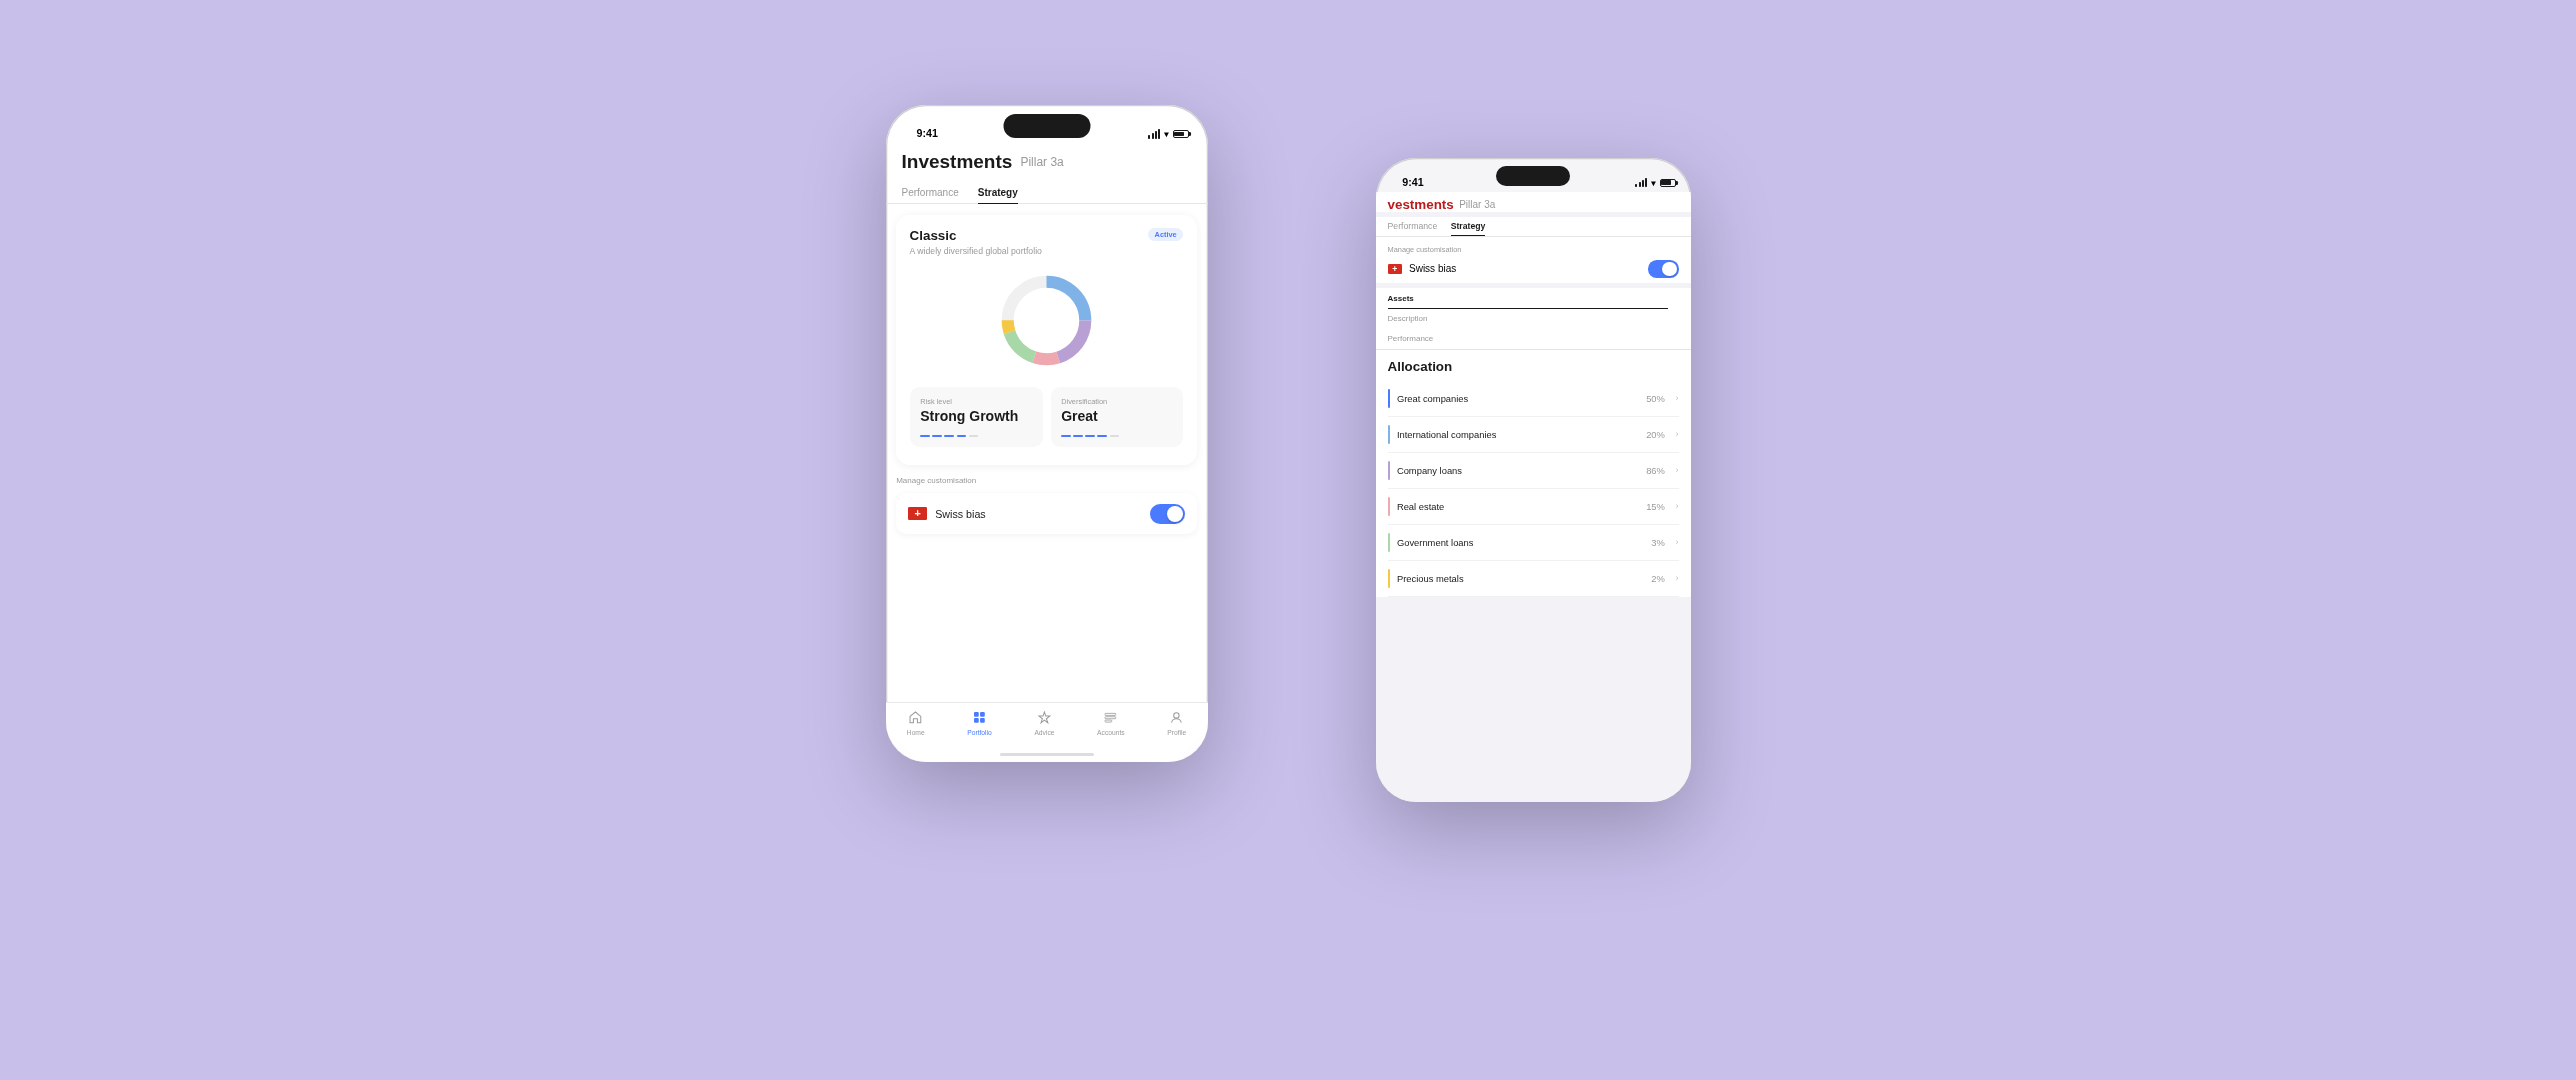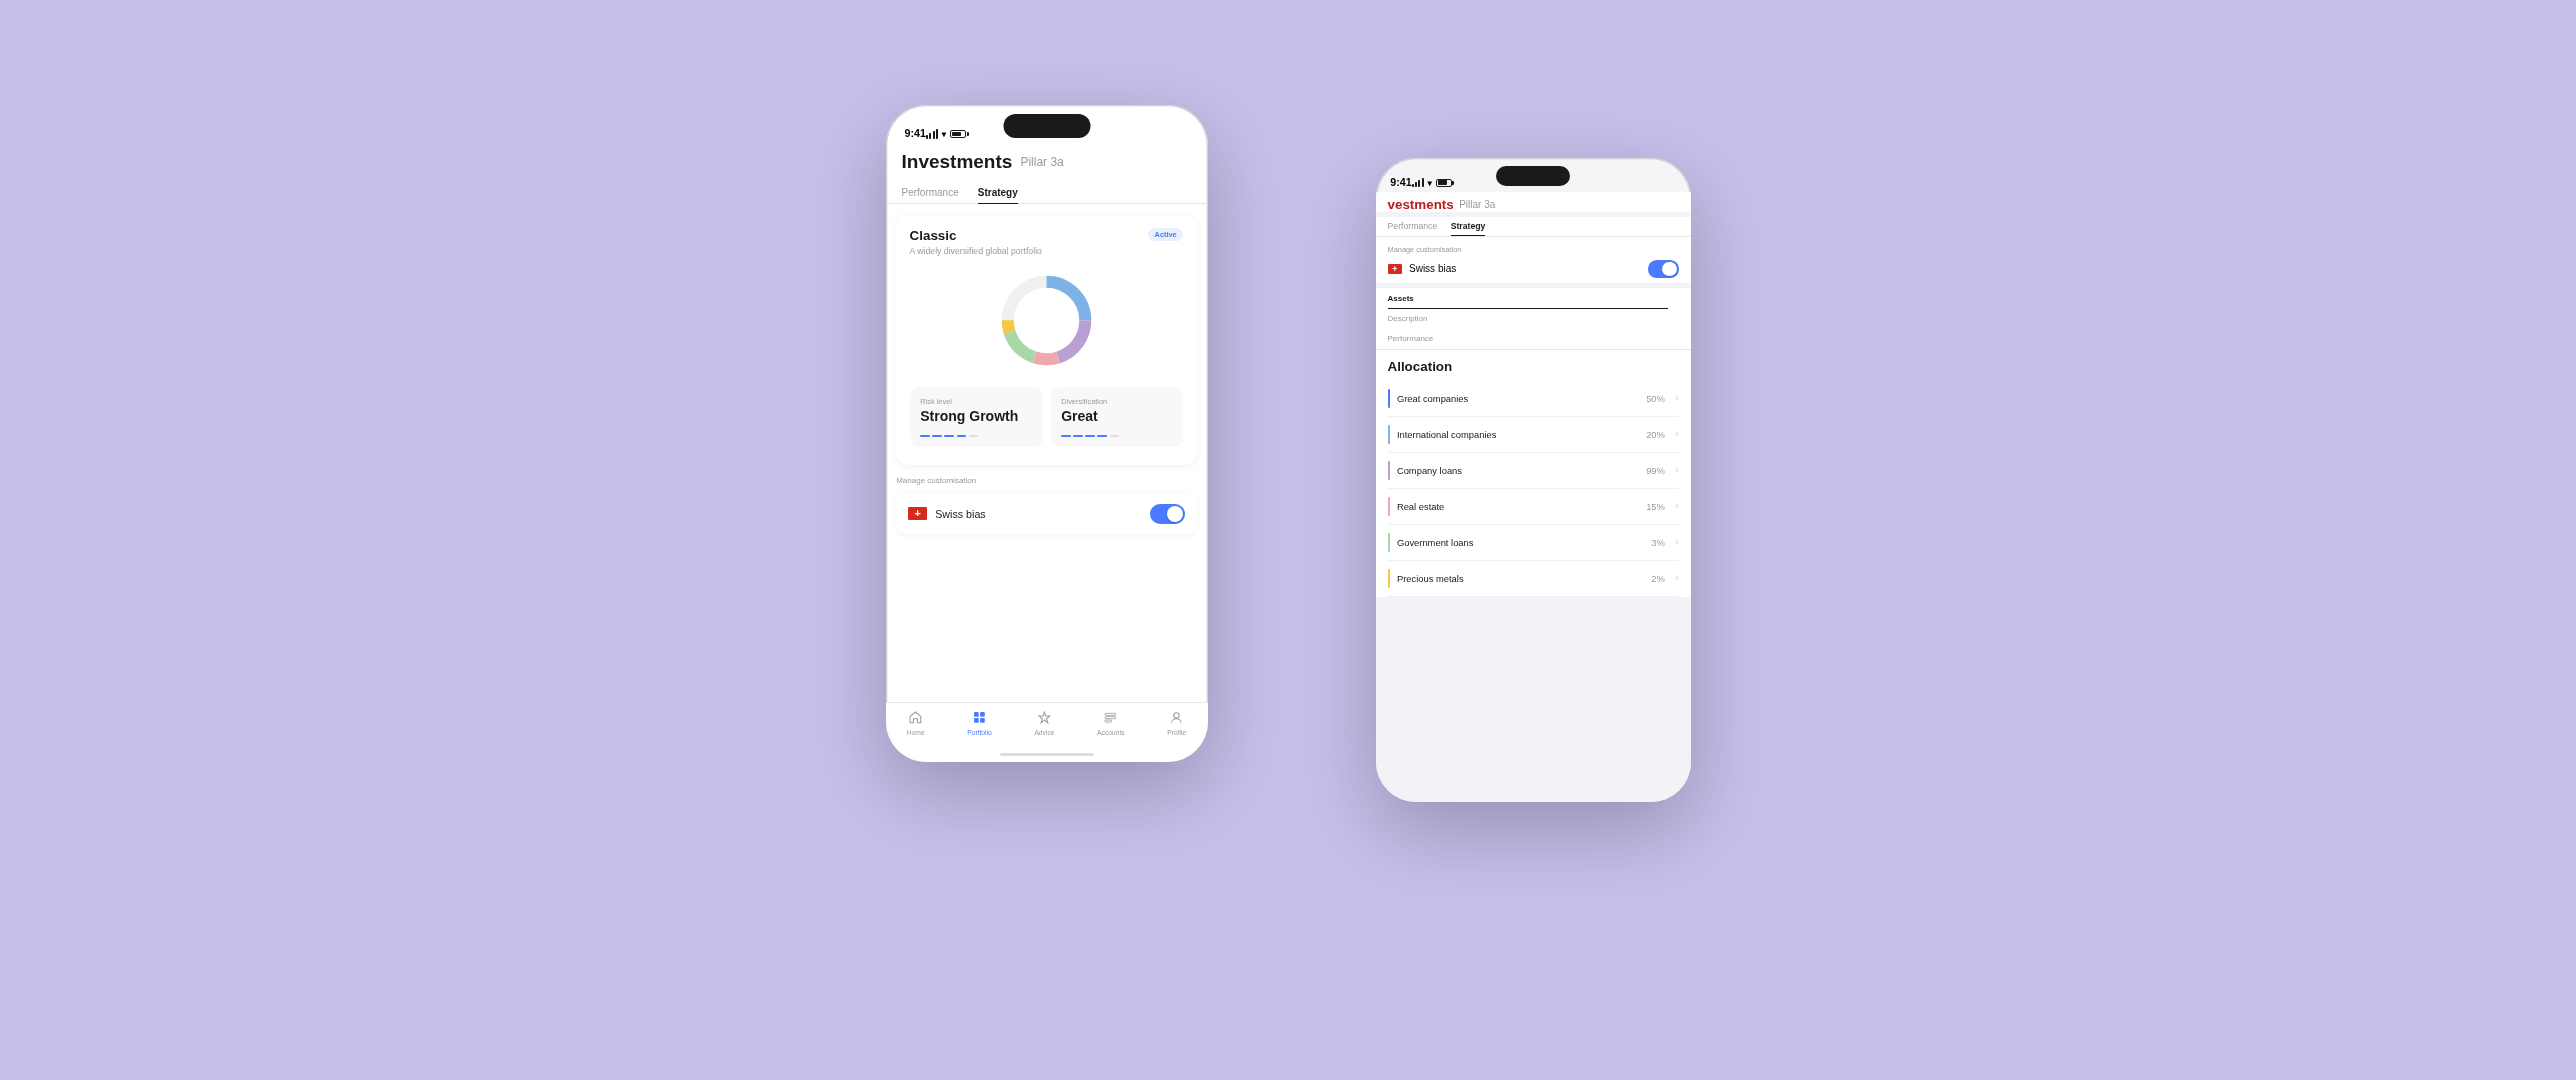--- a/index.html
+++ b/index.html
@@ -66,30 +66,31 @@
     .dynamic-island-small {
       width: 74px;
       height: 20px;
       top: 8px;
     }
 
     
     .status-bar {
       position: absolute;
       top: 0;
-      left: 0;
+      left: 12px;
       right: 0;
       height: 40px;
       display: flex;
       align-items: flex-end;
-      justify-content: flex-start;
+      justify-content: space-between;
       padding: 0 19px 5.4px;
       font-size: 10px;
       font-weight: 600;
       z-index: 5;
+      gap: 44px;
     }
 
     .status-bar-small {
       height: 34px;
       font-size: 8.7px;
       padding: 0 14.8px 4px;
     }
 
     .status-time {
       font-weight: 700;
@@ -681,21 +682,21 @@
         <div class="allocation-item">
           <div class="allocation-bar" style="background:#7fb3e8"></div>
           <span class="allocation-name">International companies</span>
           <span class="allocation-pct">20%</span>
           <span class="chevron-icon">›</span>
         </div>
 
         <div class="allocation-item">
           <div class="allocation-bar" style="background:#b89fd4"></div>
           <span class="allocation-name">Company loans</span>
-          <span class="allocation-pct">99%</span>
+          <span class="allocation-pct">86%</span>
           <span class="chevron-icon">›</span>
         </div>
 
         <div class="allocation-item">
           <div class="allocation-bar" style="background:#f0a8b0"></div>
           <span class="allocation-name">Real estate</span>
           <span class="allocation-pct">15%</span>
           <span class="chevron-icon">›</span>
         </div>
 

